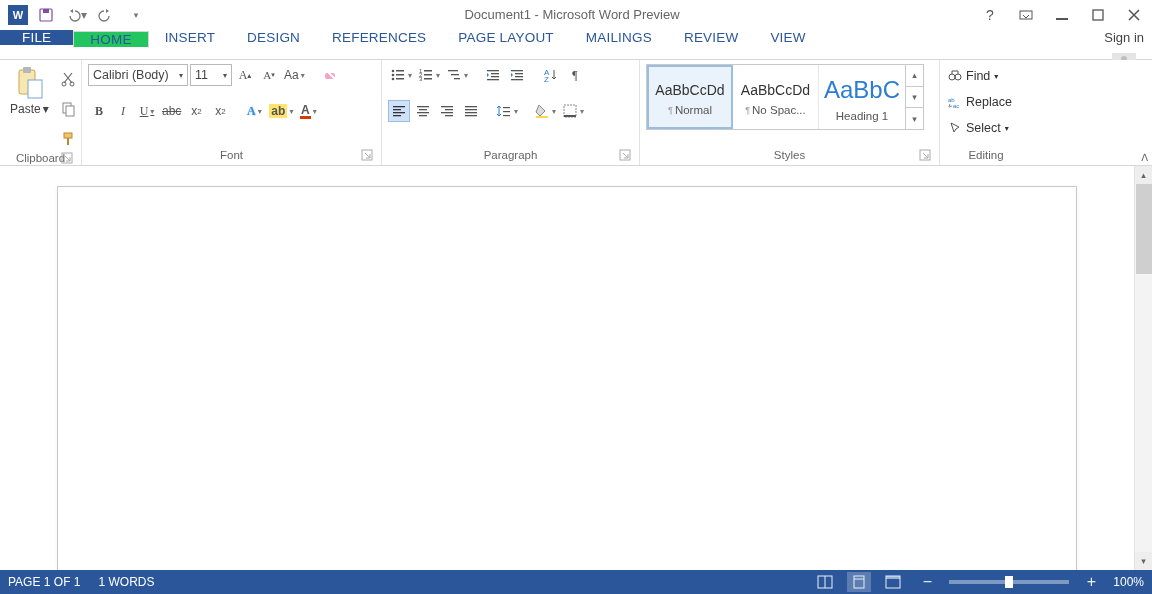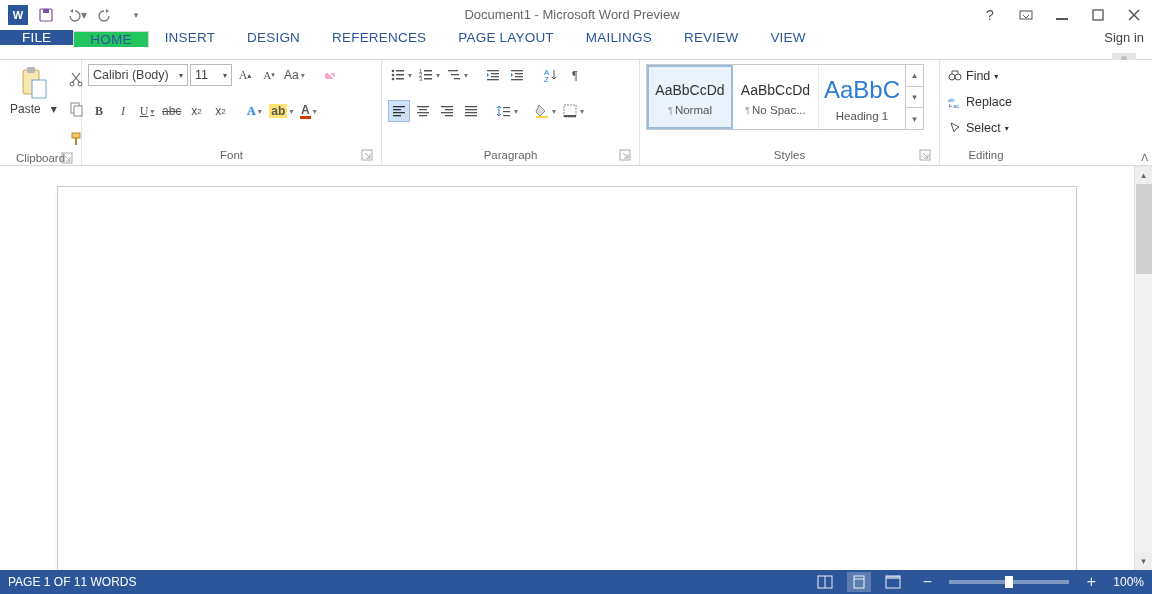--- a/index.html
+++ b/index.html
@@ -28,21 +28,21 @@
 .group { border-right: 1px solid #e3e3e3; padding: 4px 6px 2px 6px; display: flex; flex-direction: column; justify-content: space-between; }
 .group .body { display: flex; align-items: flex-start; gap: 4px; flex: 1; }
 .group .label { text-align: center; color: #666; font-size: 11.5px; padding: 2px 0 2px 0; position: relative; }
 .group .launcher { position: absolute; right: 2px; bottom: 2px; width: 12px; height: 12px; color:#888; }
 .rcol { display: flex; flex-direction: column; gap: 4px; }
 .rrow { display: flex; align-items: center; gap: 2px; }
 .ibtn { min-width: 22px; height: 22px; display: flex; align-items: center; justify-content: center; padding: 0 2px; cursor: pointer; color:#555; position:relative; }
 .ibtn .dd { font-size: 8px; margin-left: 2px; color:#777; }
 .ibtn.sel { background: #cfe2f9; border: 1px solid #9bbde0; }
 .bigbtn { display: flex; flex-direction: column; align-items: center; justify-content: center; padding: 2px 4px; cursor:pointer; }
-.bigbtn .cap { font-size: 12px; color: #444; margin-top: 2px; display:flex; align-items:center; gap:10px;}
+.bigbtn .cap { font-size: 12px; color: #444; margin-top: 2px; display:flex; align-items:center; gap:2px;}
 .fontname { width: 100px; height: 22px; border: 1px solid #b9b9b9; display: flex; align-items: center; padding: 0 4px; font-size: 12.5px; background:#fff; justify-content:space-between;}
 .fontsize { width: 42px; height: 22px; border: 1px solid #b9b9b9; display: flex; align-items: center; padding: 0 4px; font-size: 12.5px; background:#fff; justify-content:space-between;}
 .fontname .dd, .fontsize .dd { font-size:8px; color:#555;}
 .styles-gal { display:flex; border:1px solid #c9c9c9; height:66px; }
 .style-item { width:86px; display:flex; flex-direction:column; align-items:center; justify-content:center; border-right:1px solid #e8e8e8; cursor:pointer; padding-top:4px;}
 .style-item.sel { border:2px solid #9bbde0; background:#eaf2fb; }
 .style-item .prev { font-size:14px; color:#333; }
 .style-item .prev.blue { color:#2b7cd3; font-size:24px;}
 .style-item .nm { font-size:11.5px; color:#555; margin-top:6px; display:flex; align-items:center; gap:2px;}
 .gal-scroll { width:18px; display:flex; flex-direction:column; border-left:1px solid #c9c9c9;}
@@ -56,21 +56,21 @@
 .docarea { position: relative; height: calc(100% - 30px - 30px - 106px - 24px); background: #fff; display:flex;}
 .docscroll{flex:1;overflow:hidden;display:flex;justify-content:center;}
 .page { width: 1020px; background: #fff; border: 1px solid #c8c8c8; margin-top: 20px; height:800px; box-shadow:0 1px 4px rgba(0,0,0,.05);}
 .vscroll{width:18px;background:#f3f3f3;border-left:1px solid #e2e2e2;display:flex;flex-direction:column;align-items:center;}
 .vscroll .arr{height:18px;width:100%;display:flex;align-items:center;justify-content:center;font-size:9px;color:#666;background:#eee;cursor:pointer;}
 .vscroll .thumb{width:16px;height:90px;background:#cfcfcf;margin:0 auto;}
 .vscroll .track{flex:1;}
 
 
 .status { height: 24px; background: #2b579a; color: #fff; display: flex; align-items: center; font-size: 12px; padding: 0 8px; justify-content: space-between; }
-.status .left { display:flex; }
+.status .left { display:flex; gap:18px; }
 .status .right { display:flex; align-items:center; gap:10px;}
 .sview{width:24px;height:20px;display:flex;align-items:center;justify-content:center;cursor:pointer;opacity:.9;}
 .sview.sel{background:rgba(255,255,255,.25);}
 .zslider{width:120px;height:4px;background:rgba(255,255,255,.4);position:relative;}
 .zslider .tick{position:absolute;left:50%;top:-3px;width:1px;height:10px;background:rgba(255,255,255,.7);}
 .zslider .knob{position:absolute;left:50%;top:-4px;width:8px;height:12px;background:#fff;transform:translateX(-50%);}
 
 .pil{font-size:9px;color:#9e9e9e;}
 .A-under { border-bottom: 3px solid #d83b01; padding:0 1px; line-height:12px; font-weight:bold;}
 .A-hl { background:#ffe36e; padding:0 2px; font-weight:bold;}

